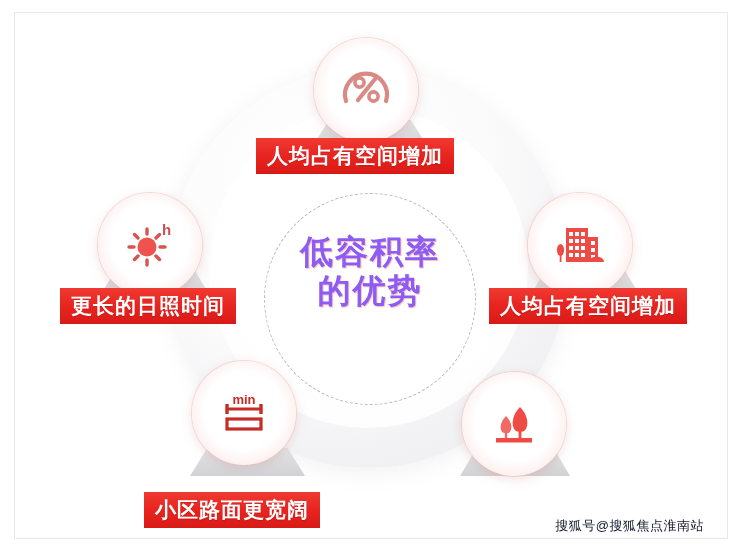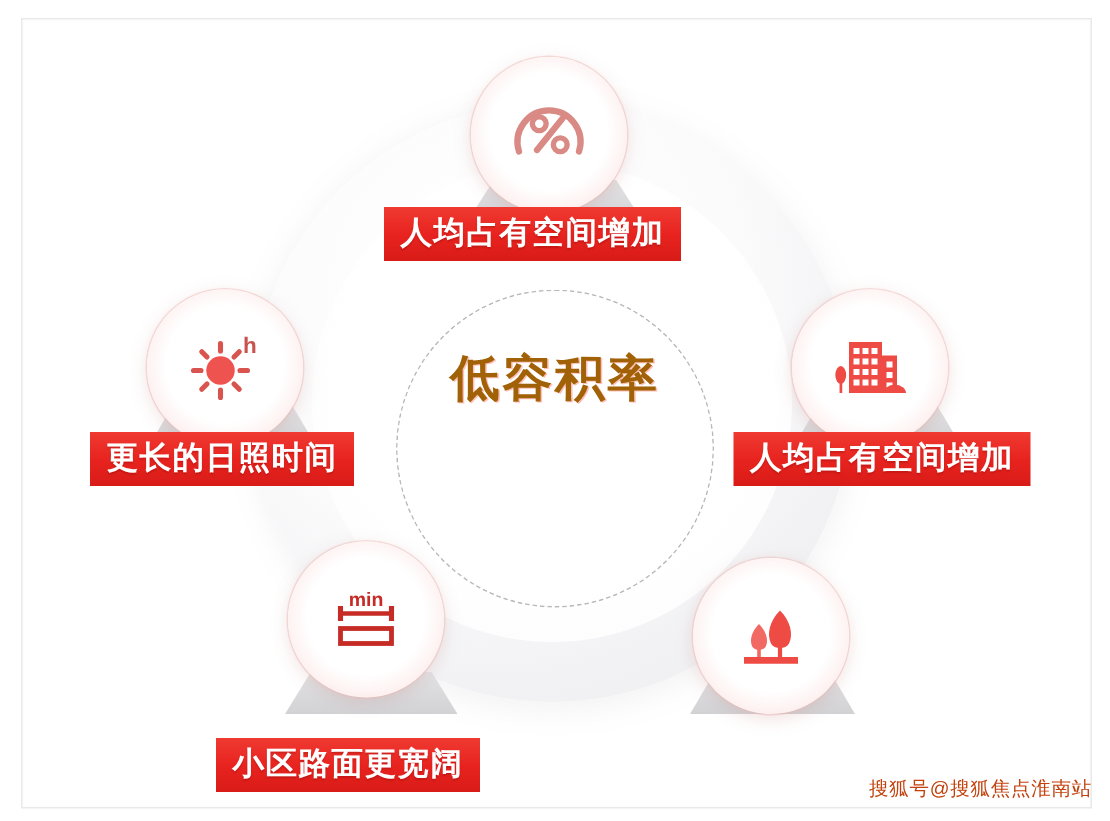--- a/index.html
+++ b/index.html
@@ -60,21 +60,21 @@
     box-sizing: border-box;
   }
 
   
   .center-title {
     position: absolute;
     left: 264px;
     top: 232px;
     width: 212px;
     text-align: center;
-    color: #a16207;
+    color: #8b5cf6;
     font-weight: bold;
     font-size: 33px;
     line-height: 39px;
     letter-spacing: 2px;
     text-shadow: 1px 1px 0 rgba(255,140,130,0.55);
   }
   .center-title .l2 { display: block; }
 
   
   .bubble {
@@ -110,42 +110,43 @@
   }
   
   .tail {
     position: absolute;
     background: linear-gradient(180deg, #e3e3e5 0%, #d2d2d5 100%);
     z-index: 3;
   }
 
   .watermark {
     position: absolute;
-    right: 12px;
+    right: 36px;
     bottom: 12px;
-    color: #c2410c;
+    color: #0f172a;
     font-size: 13px;
     letter-spacing: 0.5px;
     z-index: 20;
     text-align: center;
   }
 </style>
 </head>
 <body>
 
 <div id="canvas">
 
   <div class="frame"></div>
 
   <div class="backdrop-circle"></div>
   <div class="backdrop-inner-white"></div>
   <div class="dashed-circle"></div>
 
   <div class="center-title">
     <span>低容积率</span>
+    <span class="l2">的优势</span>
   </div>
 
   <div class="tail" style="left:310px; top:120px; width:120px; height:30px; clip-path: polygon(0% 100%, 16% 0%, 84% 0%, 100% 100%);"></div>
 
   <div class="bubble" style="left:314px; top:38px;">
     <svg width="62" height="62" viewBox="0 0 62 62">
       <path d="M11 42 A21 21 0 1 1 51 42" fill="none" stroke="#d98a85" stroke-width="4.2" stroke-linecap="round"></path>
       <line x1="23" y1="41" x2="40" y2="20" stroke="#d98a85" stroke-width="4.2" stroke-linecap="round"></line>
       <circle cx="24.5" cy="23.5" r="4.6" fill="none" stroke="#d98a85" stroke-width="3.6"></circle>
       <circle cx="38.5" cy="37.5" r="4.6" fill="none" stroke="#d98a85" stroke-width="3.6"></circle>

